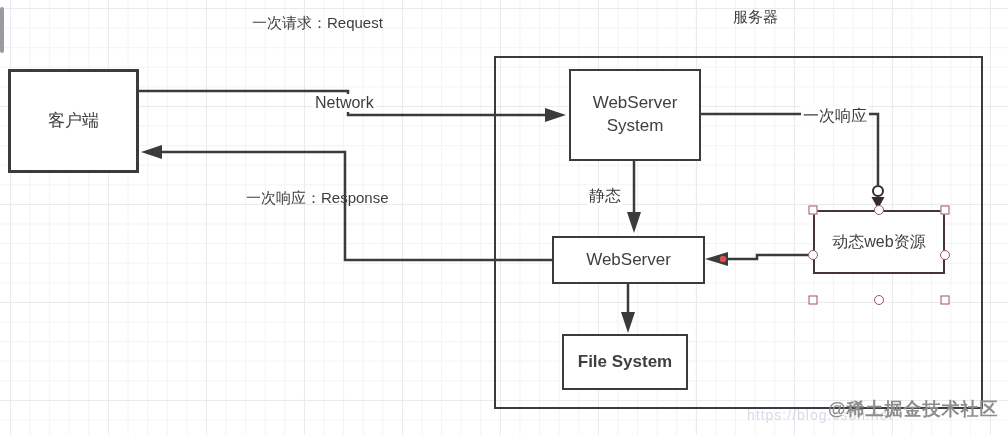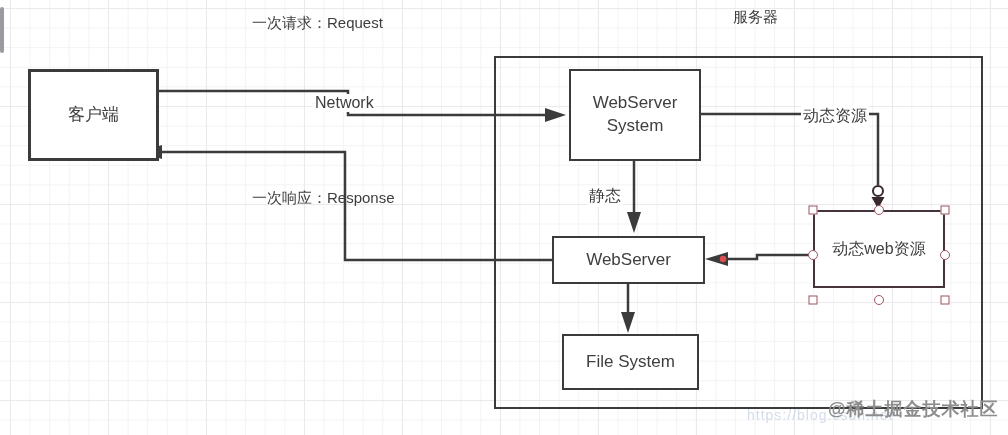--- a/index.html
+++ b/index.html
@@ -87,47 +87,47 @@
     </g>
 
     <g>
       <path d="M813,255 H757 V259 H728" fill="none" stroke="#3b3b3b" stroke-width="2.5"></path>
       <polygon points="728,252 728,266 705,259" fill="#3b3b3b"></polygon>
       <circle cx="723" cy="259" r="3.2" fill="#e04f4f"></circle>
     </g>
   </svg>
 
   <div class="lbl" style="left:252px;top:14px;">一次请求：Request</div>
-  <div class="lbl" style="left:252px;top:189px;">一次响应：Response</div>
+  <div class="lbl" style="left:246px;top:189px;">一次响应：Response</div>
   <div class="lbl" style="left:733px;top:8px;">服务器</div>
 
   <div class="lbl edge-lbl" style="left:313px;top:94px;text-align:right;">Network</div>
-  <div class="lbl edge-lbl" style="left:801px;top:106px;">动态资源</div>
+  <div class="lbl edge-lbl" style="left:801px;top:106px;">一次响应</div>
   <div class="lbl edge-lbl" style="left:587px;top:186px;">静态</div>
 
   <div class="container-box" style="left:494px;top:56px;width:489px;height:353px;"></div>
 
-  <div class="node" style="left:8px;top:69px;width:131px;height:92px;border-width:3px;margin-left:20px;">
+  <div class="node" style="left:8px;top:69px;width:131px;height:104px;border-width:3px;">
     <span>客户端</span>
   </div>
 
   <div class="node" style="left:569px;top:69px;width:132px;height:92px;">
     <span>WebServer</span>
     <span>System</span>
   </div>
 
   <div class="node" style="left:552px;top:236px;width:153px;height:48px;">
     <span>WebServer</span>
   </div>
 
-  <div class="node" style="left:562px;top:334px;width:137px;height:56px;">
+  <div class="node" style="left:562px;top:334px;width:126px;height:56px;font-weight:bold;">
     <span>File System</span>
   </div>
 
-  <div class="selected-node" style="left:813px;top:210px;width:132px;height:78px;">
+  <div class="selected-node" style="left:813px;top:210px;width:132px;height:64px;">
     <span>动态web资源</span>
   </div>
 
   <div class="handle-sq" style="left:813px;top:210px;"></div>
   <div class="handle-sq" style="left:945px;top:210px;"></div>
   <div class="handle-sq" style="left:813px;top:300px;"></div>
   <div class="handle-sq" style="left:945px;top:300px;"></div>
   <div class="handle-ci" style="left:879px;top:210px;"></div>
   <div class="handle-ci" style="left:813px;top:255px;"></div>
   <div class="handle-ci" style="left:945px;top:255px;"></div>

